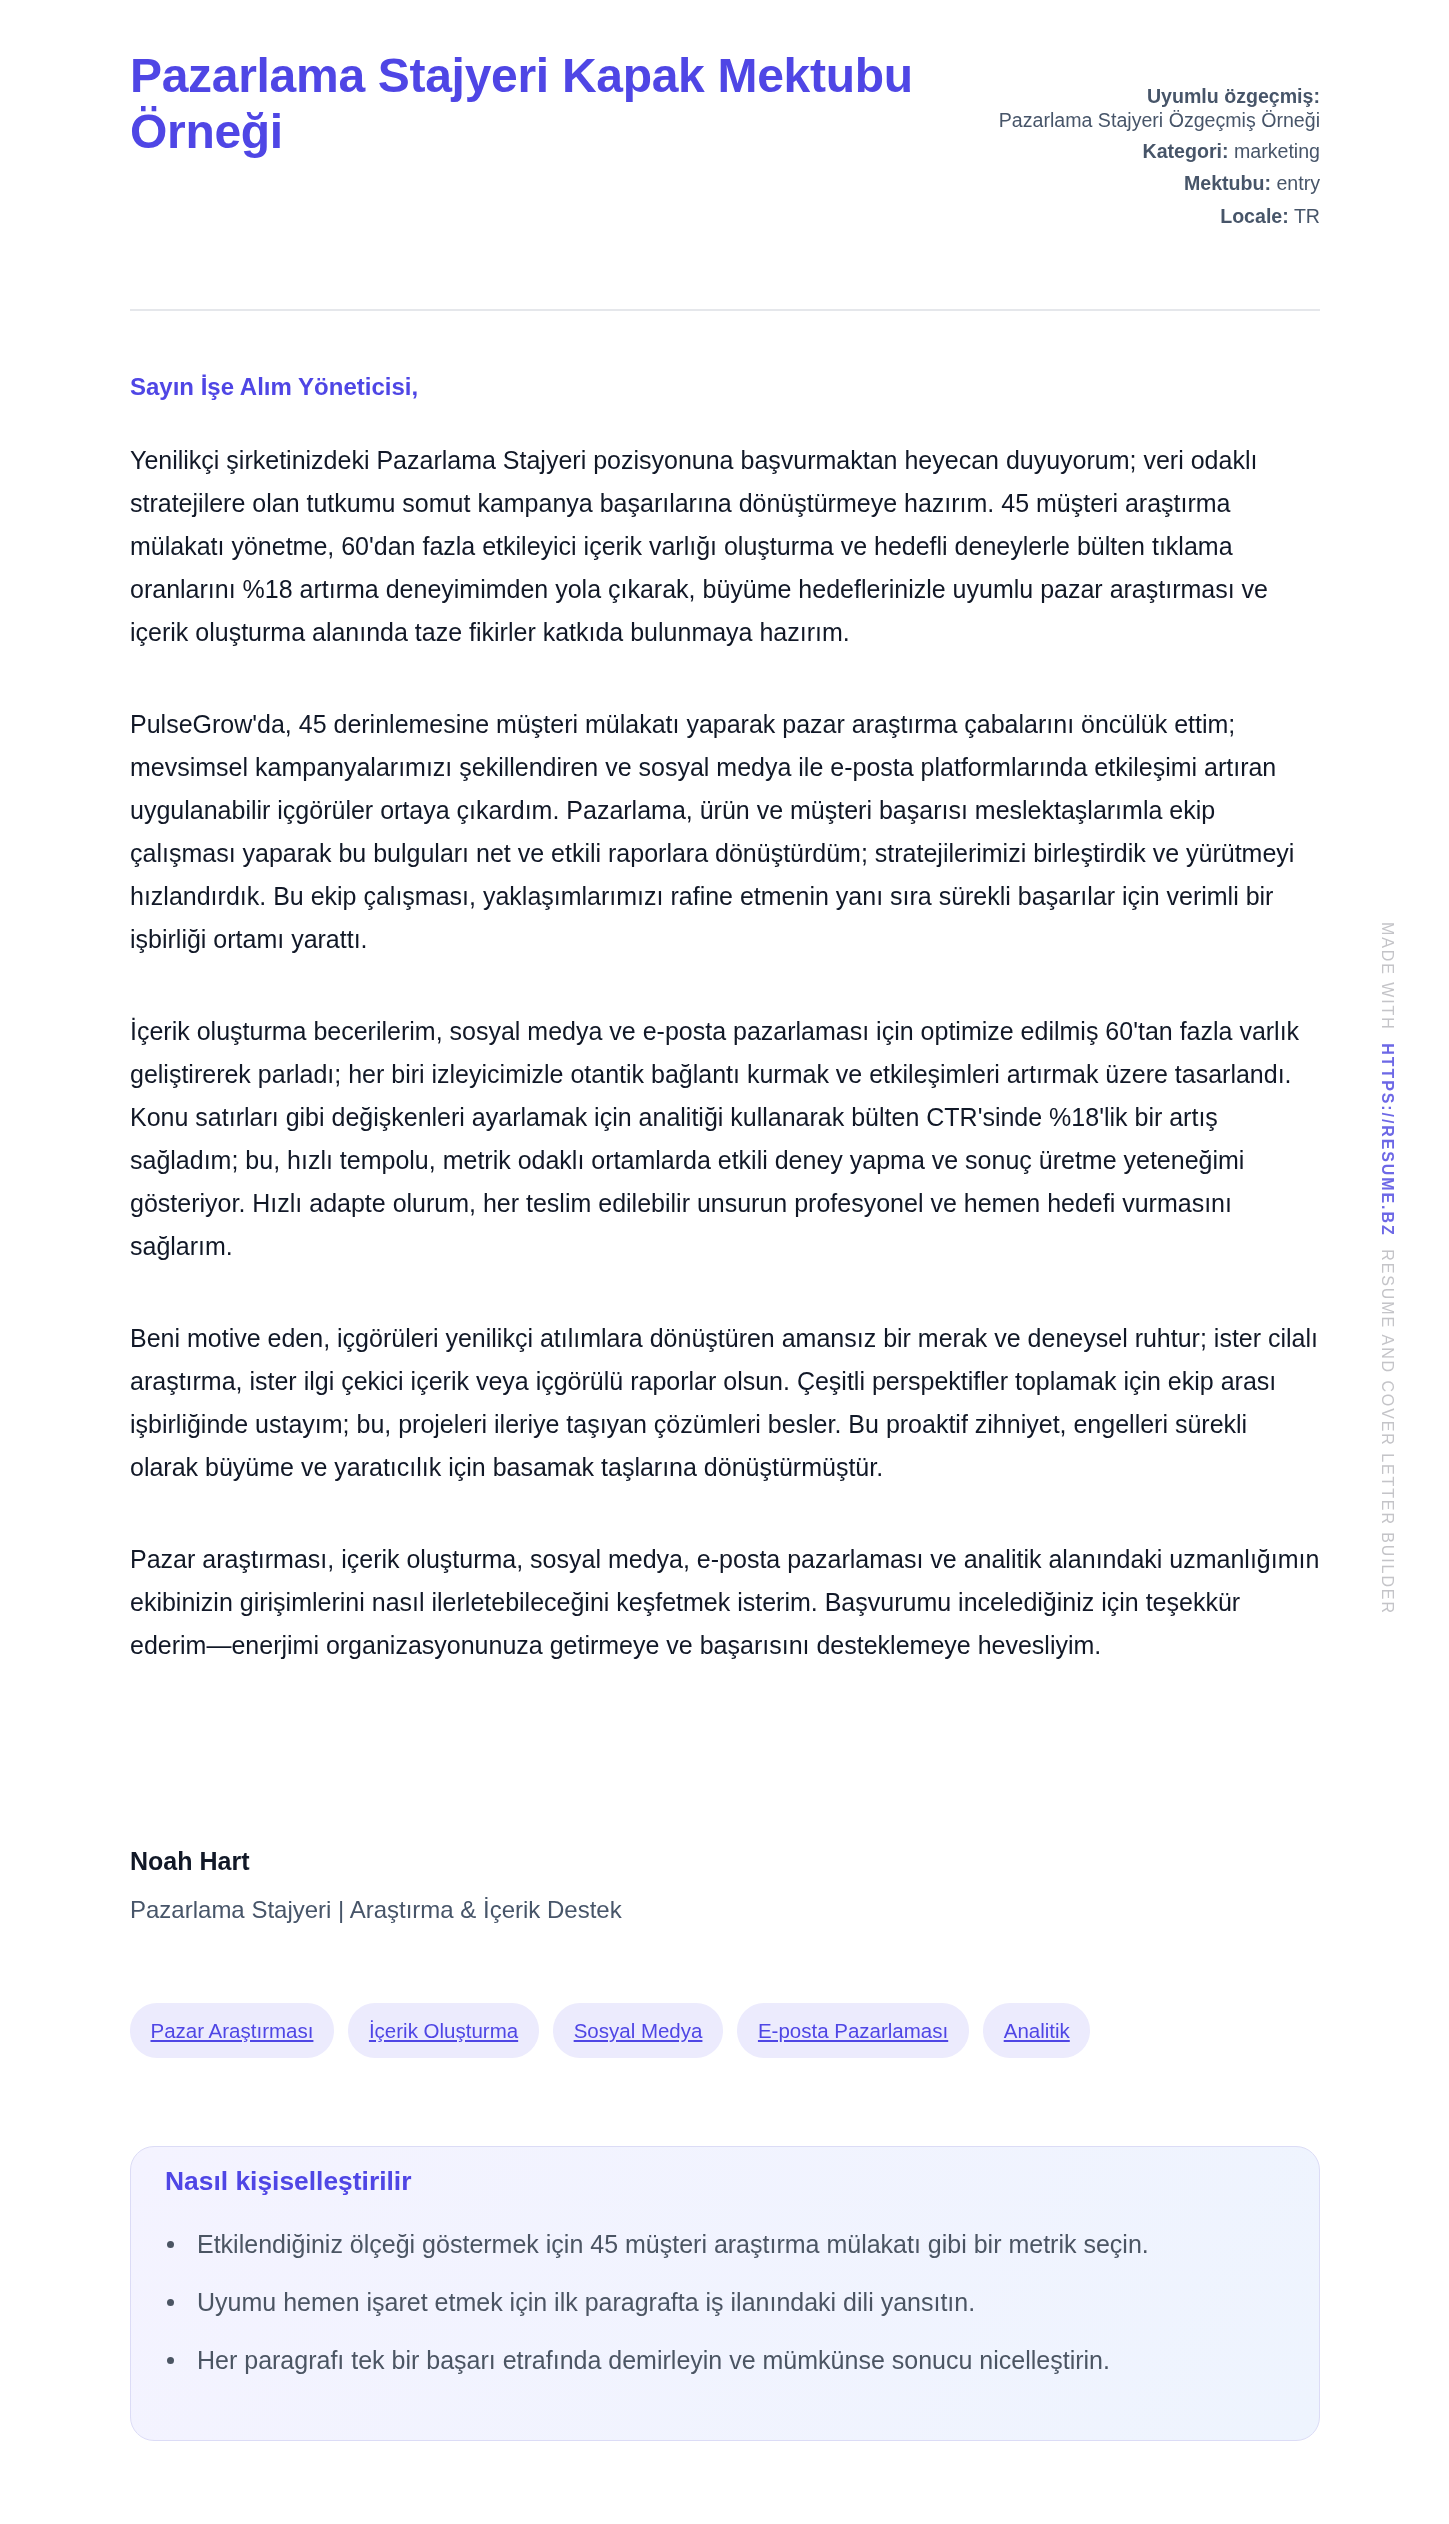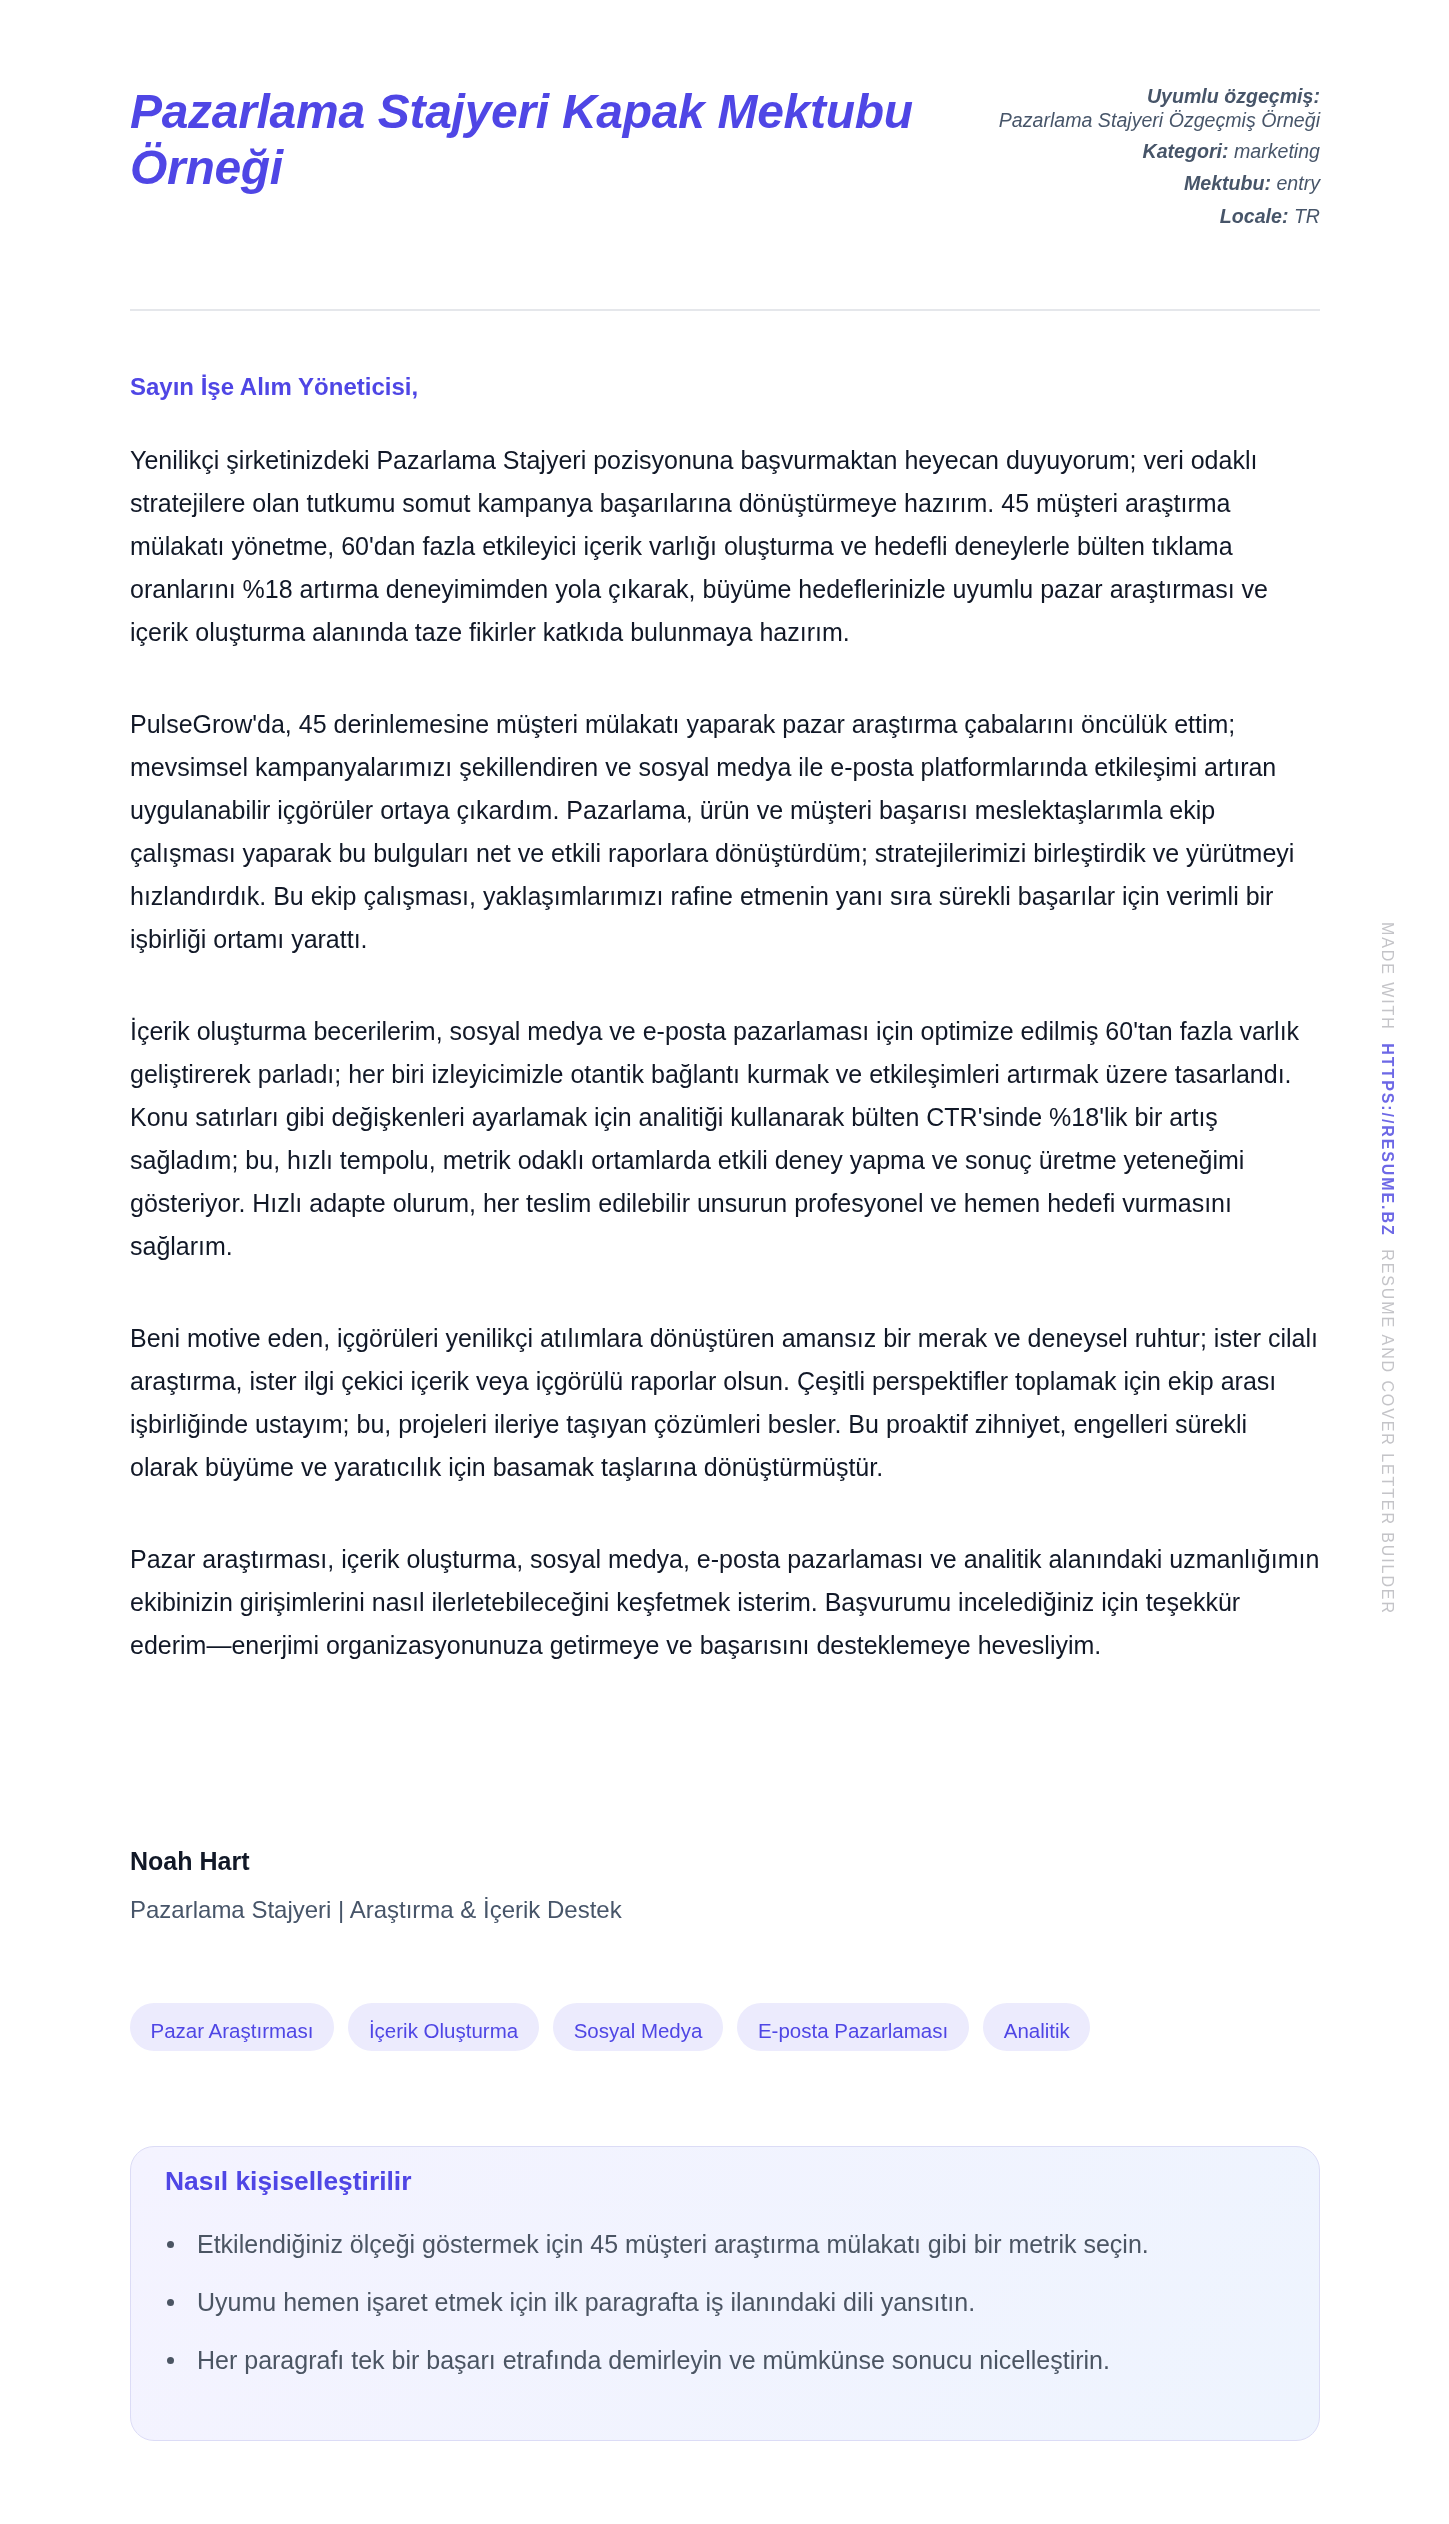--- a/index.html
+++ b/index.html
@@ -1,33 +1,33 @@
 <!DOCTYPE html>
 <html style="font-size:13.6px"><head>
 <meta charset="utf-8">
 <style>
   html, body { margin:0; padding:0; background:#ffffff; }
   body { width:1449px; height:2525px; position:relative; font-family:"Liberation Sans", "DejaVu Sans", sans-serif; color:#111827; }
   .page { position:absolute; left:130px; top:0; width:1190px; }
-  .header { position:relative; padding-top:84px; height:226px; box-sizing:border-box;font-style:italic; }
+  .header { position:relative; padding-top:48px; height:226px; box-sizing:border-box; }
   .title { font-size:48px; font-weight:700; color:#4f46e5; line-height:56px; margin:0; width:852px; letter-spacing:-0.3px; }
   .subtitle { font-size:30px; font-weight:700; color:#475569; line-height:38px; margin-top:3.4px; width:852px; }
   .meta { position:absolute; right:0; top:84px; width:341px; text-align:right; font-size:19.6px; color:#475569; line-height:24px; }
   .meta .row { margin-bottom:8.5px; }
   .meta .row.first { margin-bottom:6.8px; }
   .meta b { color:#475569; font-weight:700; }
   .divider { position:absolute; left:0; top:309px; width:1190px; height:1.7px; background:#e5e7eb; }
   .greeting { position:absolute; top:373px; left:0; font-size:24px; font-weight:700; color:#4f46e5; }
   .body { position:absolute; top:439px; left:0; width:1190px; font-size:25px; line-height:43px; color:#111827; }
   .body p { margin:0 0 49px 0; }
   .sign { position:absolute; top:1844px; left:0; }
   .sign .name { font-size:25px; font-weight:700; color:#111827; line-height:34px; }
   .sign .role { font-size:24px; color:#475569; margin-top:14.5px; line-height:34px; }
   .chips { position:absolute; top:2003px; left:0; display:flex; gap:14.5px; }
-  .chip { background:#ede9fe; background:#ecebfd; color:#4f46e5; font-size:20.5px; font-weight:500; height:48px; line-height:55px; padding:0 20.5px; border-radius:27px; }
+  .chip { background:#ede9fe; background:#ecebfd; color:#4f46e5; font-size:20.5px; font-weight:500; height:55px; line-height:55px; padding:0 20.5px; border-radius:27px;text-decoration:underline; }
   .tips { position:absolute; top:2146px; left:0; width:1190px; height:295px; box-sizing:border-box; border:1.7px solid #dcdcf6; border-radius:24px; background:linear-gradient(120deg,#f4f3ff 0%,#eef4fe 100%); padding:17px 34px; }
   .tips h3 { margin:0; font-size:26.4px; font-weight:700; color:#4f46e5; line-height:34px; }
   .tips ul { margin:29px 0 0 0; padding:0; list-style:none; }
   .tips li { position:relative; padding-left:32px; font-size:25px; color:#4b5563; line-height:34px; margin-bottom:24px; }
   .tips li .dot { position:absolute; left:1.7px; top:13.6px; width:7.7px; height:7.7px; border-radius:50%; background:#4b5563; }
   .side { position:absolute; left:1374px; top:922px; width:25.6px; height:699px; }
   .side .txt { position:absolute; left:0; top:0; transform-origin:0 0; transform:translate(25.6px,0) rotate(90deg); white-space:nowrap; font-size:16px; letter-spacing:1.9px; color:#c4c4c8; line-height:25.6px; }
   .side .link { color:#6d68e6; font-weight:700; }
 </style>
 </head>

